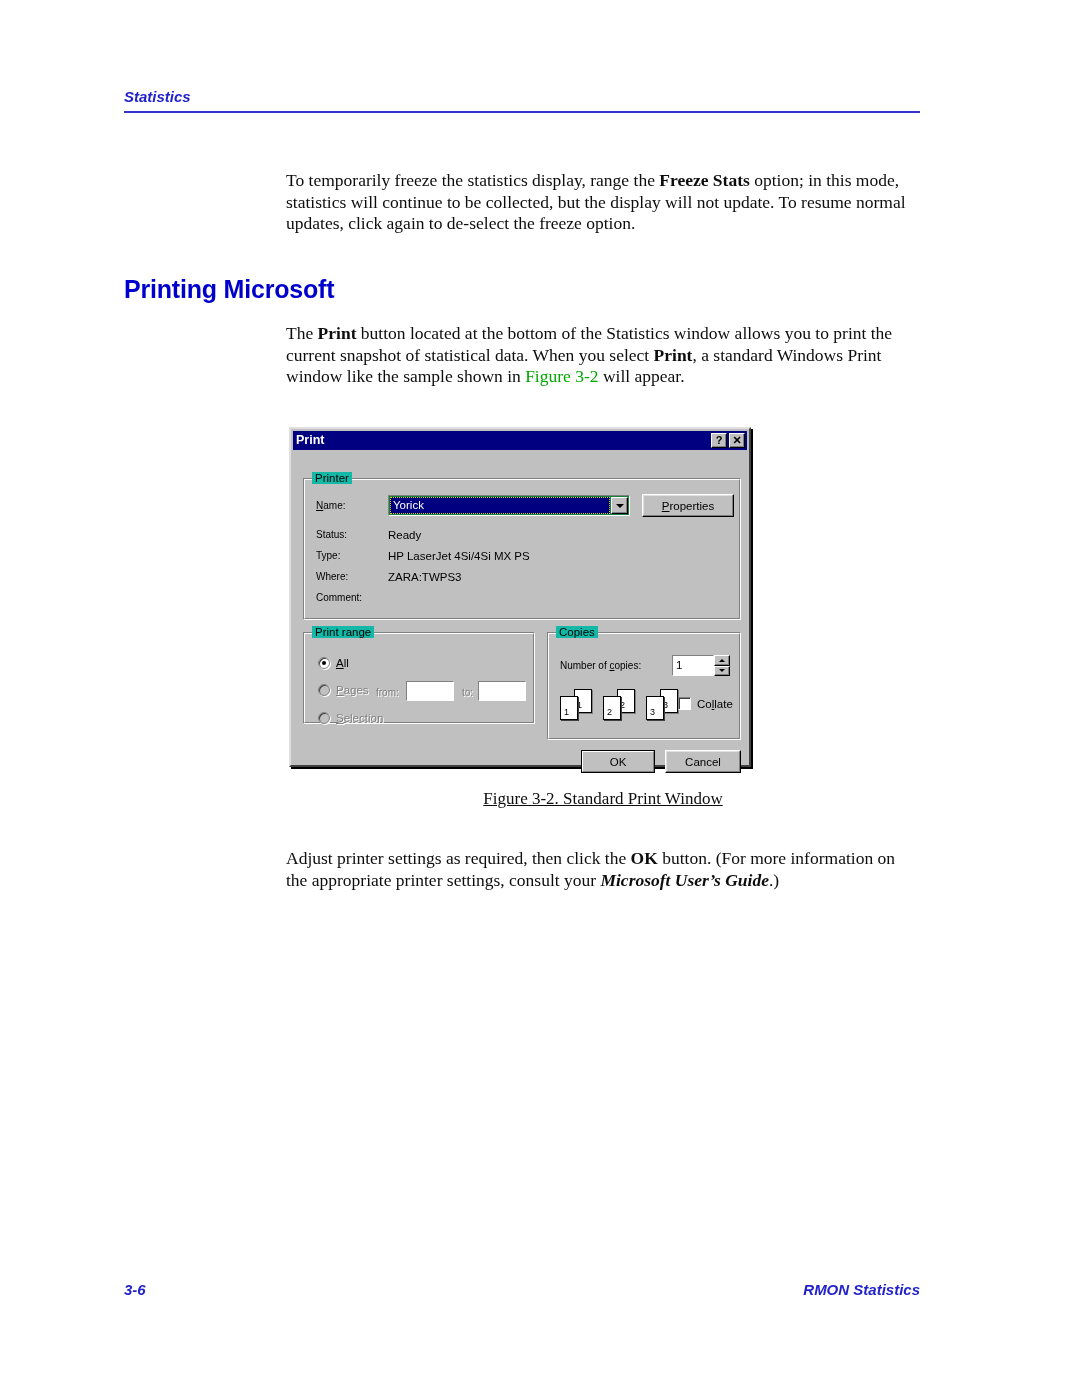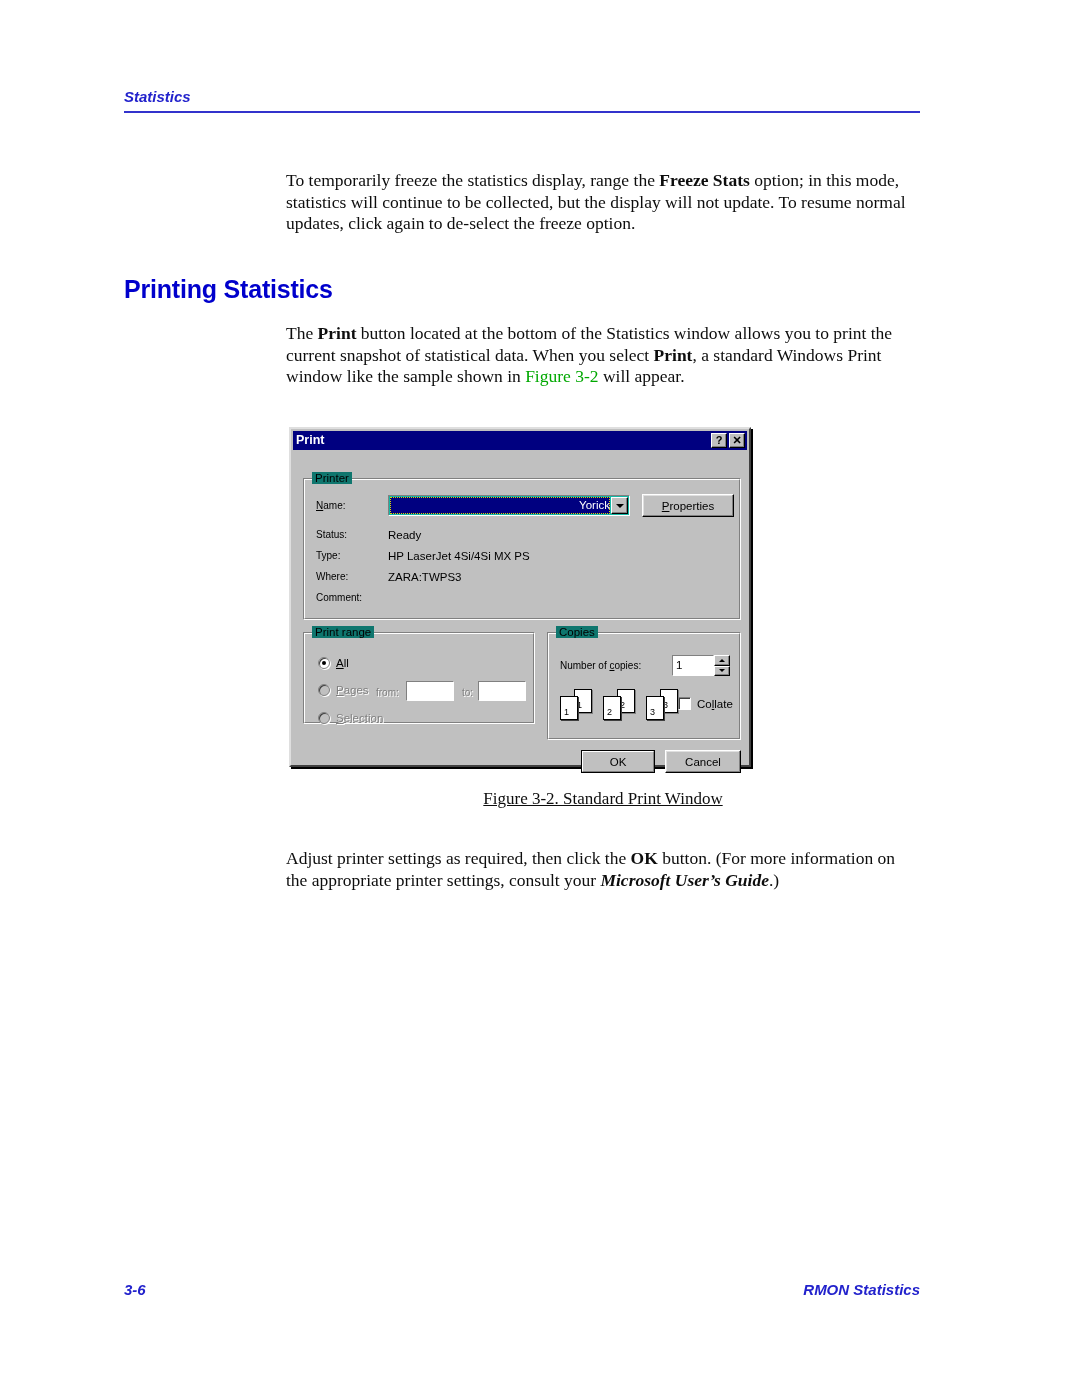--- a/index.html
+++ b/index.html
@@ -174,21 +174,21 @@
     border-left: 1px solid #ffffff;
     border-right: 1px solid #808080;
     border-bottom: 1px solid #808080;
     box-sizing: border-box;
     pointer-events: none;
   }
   .group-title {
     position: absolute;
     top: -7px;
     left: 8px;
-    background: #0f766e;
+    background: #14b8a6;
     padding: 0 3px;
     font-size: 11.5px;
     color: #000000;
     z-index: 2;
   }
 
   #grp-printer { left: 12px; top: 28px; width: 438px; height: 142px; }
   #grp-range   { left: 12px; top: 182px; width: 232px; height: 92px; }
   #grp-copies  { left: 256px; top: 182px; width: 194px; height: 108px; }
 
@@ -207,29 +207,28 @@
   }
   .u { text-decoration: underline; }
 
   
   .combo {
     position: absolute;
     left: 84px;
     top: 16px;
     width: 242px;
     height: 21px;
-    background: #14b8a6;
+    background: #15803d;
     border-top: 1px solid #808080;
     border-left: 1px solid #808080;
     border-right: 1px solid #ffffff;
     border-bottom: 1px solid #ffffff;
     box-sizing: border-box;
     display: flex;
     align-items: stretch;
-    text-align: right;
   }
   .combo-field {
     flex: 1;
     margin: 1px;
     background: #000080;
     color: #ffffff;
     font-size: 11.5px;
     line-height: 17px;
     padding-left: 3px;
     outline: 1px dotted #d8d800;
@@ -443,21 +442,21 @@
 
 <div class="page-header">
   <div class="page-header-text">Statistics</div>
   <div class="header-rule"></div>
 </div>
 
 <div class="col" style="top:170px;">
   <p class="body-text"><span>To temporarily freeze the statistics display, range the </span><span class="b">Freeze Stats</span><span> option; in this mode, statistics will continue to be collected, but the display will not update. To resume normal updates, click again to de-select the freeze option.</span></p>
 </div>
 
-<div class="section-heading">Printing Statistics</div>
+<div class="section-heading">Printing Microsoft</div>
 
 <div class="col" style="top:323px;">
   <p class="body-text"><span>The </span><span class="b">Print</span><span> button located at the bottom of the Statistics window allows you to print the current snapshot of statistical data. When you select </span><span class="b">Print</span><span>, a standard Windows Print window like the sample shown in </span><span class="link-green">Figure 3-2</span><span> will appear.</span></p>
 </div>
 
 <div class="print-dialog">
 
   <div class="titlebar">
     <div class="titlebar-text">Print</div>
     <div class="tb-btn">?</div>

